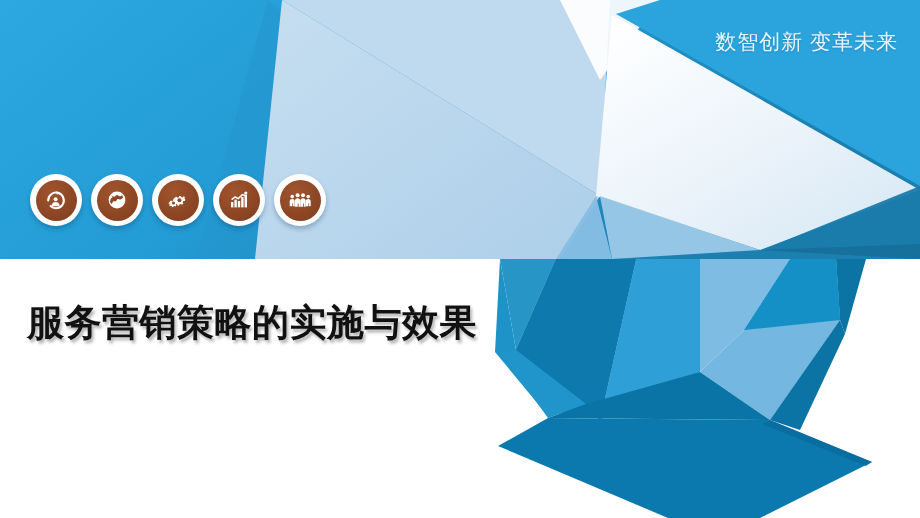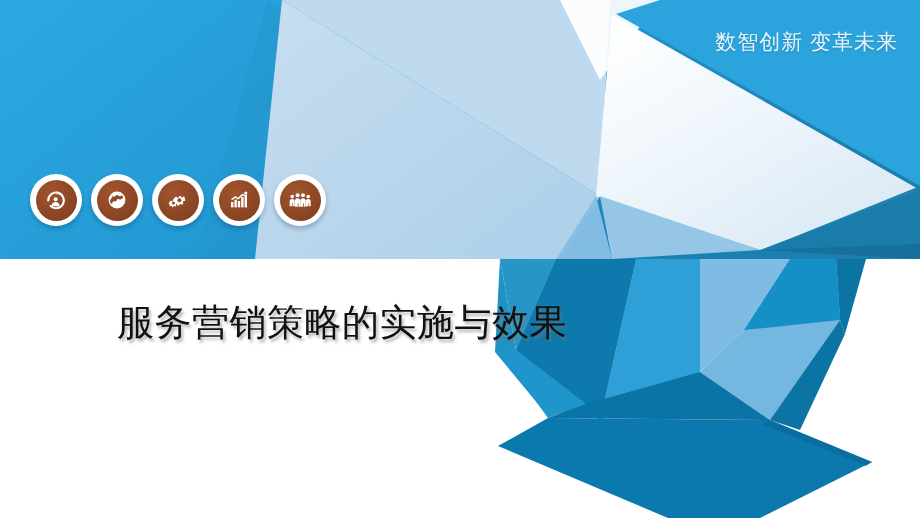--- a/index.html
+++ b/index.html
@@ -7,21 +7,20 @@
   body{
     font-family:"Liberation Sans","DejaVu Sans",sans-serif;
     -webkit-font-smoothing:antialiased;
   }
   #slide{
     position:relative;
     width:920px;
     height:518px;
     overflow:hidden;
     background:#ffffff;
-    text-align:right;
   }
 
   
   #artwork{
     position:absolute;
     inset:0;
     width:920px;
     height:518px;
     display:block;
   }
@@ -73,27 +72,26 @@
 
   
   #title-block{
     position:absolute;
     left:27px;
     top:298px;
     width:540px;
   }
   #title-block .line{
     color:#111111;
-    font-weight:normal;
+    font-weight:bold;
     font-size:37px;
     line-height:50px;
     letter-spacing:.5px;
     text-shadow:2px 3px 3px rgba(120,120,120,.55);
     white-space:nowrap;
-    margin-left:8px;
   }
 </style>
 </head>
 <body>
 
 <div id="slide">
 
   <svg id="artwork" viewBox="0 0 920 518" preserveAspectRatio="none" aria-hidden="true">
     <defs>
       <linearGradient id="bannerGrad" x1="0" y1="0" x2="1" y2="0.35">

